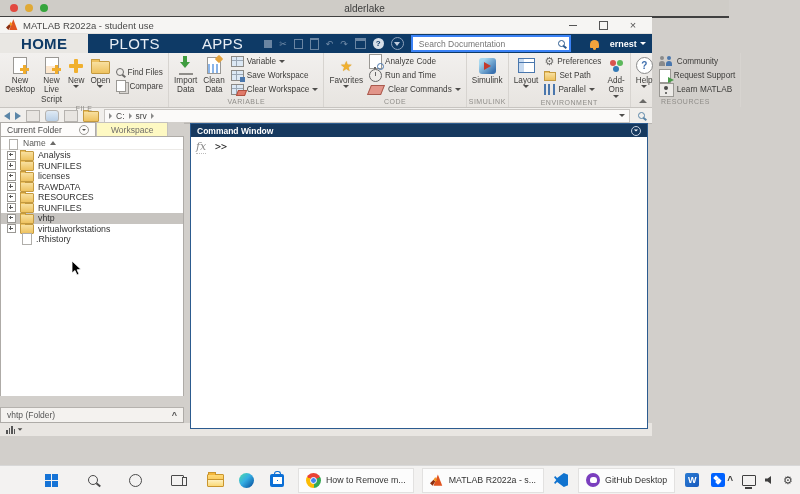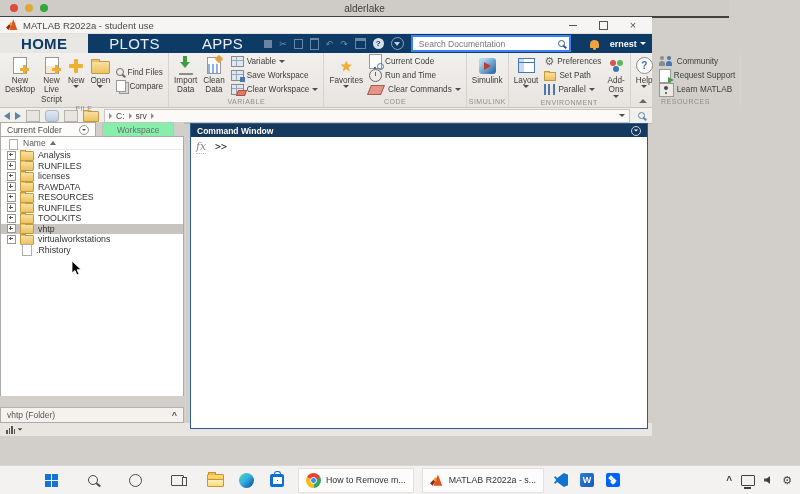--- a/index.html
+++ b/index.html
@@ -125,21 +125,21 @@
   .addr-mag{width:5px;height:5px;border:1.5px solid #5b86a8;border-radius:50%;position:relative;margin:0 3px;}
   .addr-mag::after{content:"";position:absolute;width:4px;height:1.5px;background:#5b86a8;left:4px;top:5px;transform:rotate(40deg);}
 
   
   .main{position:absolute;left:0;top:105px;right:0;bottom:29px;}
   
   .lpanel{position:absolute;left:0;top:0;width:184px;bottom:13px;display:flex;flex-direction:column;background:#d2cfcb;}
   .ptabs{height:14px;display:flex;align-items:stretch;background:#d2cfcb;border-bottom:1px solid #aeaba7;}
   .ptab{display:flex;align-items:center;font-size:8.5px;color:#4a4a4a;padding:0 6px;gap:12px;}
   .ptab.active{background:#fdfcfb;border:1px solid #aeaba7;border-bottom:none;width:82px;justify-content:space-between;}
-  .ptab.inactive{background:#86efac;border:1px solid #c4c1bd;border-bottom:none;color:#6f6d6a;margin-left:6px;padding:0 14px;justify-content:center;}
+  .ptab.inactive{background:#fef9c3;border:1px solid #c4c1bd;border-bottom:none;color:#6f6d6a;margin-left:0;padding:0 14px;justify-content:center;}
   .pmenu{width:8px;height:8px;border:1px solid #9a9894;border-radius:50%;display:flex;align-items:center;justify-content:center;}
   .pmenu .cv{border-left-width:2px;border-right-width:2px;border-top-width:2.5px;}
   .tree{flex:1;background:#fff;border-left:1px solid #aeaba7;border-right:1px solid #aeaba7;overflow:hidden;position:relative;}
   .thead{height:12px;display:flex;align-items:center;font-size:8.5px;color:#5a5a58;padding-left:22px;gap:4px;border-bottom:1px solid #eceae7;}
   .sortup{width:0;height:0;border-left:3px solid transparent;border-right:3px solid transparent;border-bottom:4px solid #6b6a68;}
   .hdoc{position:absolute;left:8px;top:2px;width:7px;height:9px;background:#fff;border:1px solid #b0aeaa;}
   .trow{height:10.5px;display:flex;align-items:center;font-size:8.8px;color:#333;position:relative;padding-left:6px;gap:4px;}
   .trow.sel{background:#c7c4c0;}
   .exp{width:7px;height:7px;border:1px solid #9a9894;background:#fff;position:relative;flex:none;}
   .exp::before{content:"";position:absolute;left:1px;top:2.5px;width:3.5px;height:1px;background:#555;}
@@ -354,21 +354,21 @@
           <div class="rb">
             <span class="ric">
                 <span class="i-star">★</span>
               </span>
             <span class="rlbl">Favorites</span>
             <span class="cv"></span>
           </div>
           <div class="rs-col">
             <div class="rsr">
               <span class="i-analyze"></span>
-              <span>Current Code</span>
+              <span>Analyze Code</span>
             </div>
             <div class="rsr">
               <span class="i-watch"></span>
               <span>Run and Time</span>
             </div>
             <div class="rsr">
               <span class="i-eraser"></span>
               <span>Clear Commands</span>
               <span class="cv"></span>
             </div>
@@ -517,25 +517,20 @@
           <div class="trow">
             <span class="exp"></span>
               <span class="tfold"></span>
             <span>RESOURCES</span>
           </div>
           <div class="trow">
             <span class="exp"></span>
               <span class="tfold"></span>
             <span>RUNFILES</span>
           </div>
-          <div class="trow">
-            <span class="exp"></span>
-              <span class="tfold"></span>
-            <span>TOOLKITS</span>
-          </div>
           <div class="trow sel">
             <span class="exp"></span>
               <span class="tfold"></span>
             <span>vhtp</span>
           </div>
           <div class="trow">
             <span class="exp"></span>
               <span class="tfold"></span>
             <span>virtualworkstations</span>
           </div>
@@ -616,20 +611,24 @@
         <svg class="mat-logo-sm" viewBox="0 0 16 14">
           <polygon points="9,0 14,13 4,13" fill="#e0531f"></polygon>
           <polygon points="0,10 4,6 6,8 3,13" fill="#8c2f10"></polygon>
           <polygon points="4,6 6,3 8,7 6,8" fill="#f4951e"></polygon>
         </svg>
         <span>MATLAB R2022a - s...</span>
       </span>
       <span class="tico">
           <span class="ic-vscode"></span>
         </span>
+      <span class="tbtn">
+        <span class="ic-github"></span>
+        <span>GitHub Desktop</span>
+      </span>
       <span class="tico">
           <span class="ic-word">W</span>
         </span>
       <span class="tico">
           <span class="ic-dropbox"></span>
         </span>
     </div>
     <div class="tray">
       <span class="tray-chev">^</span>
       <span class="ic-net"></span>

